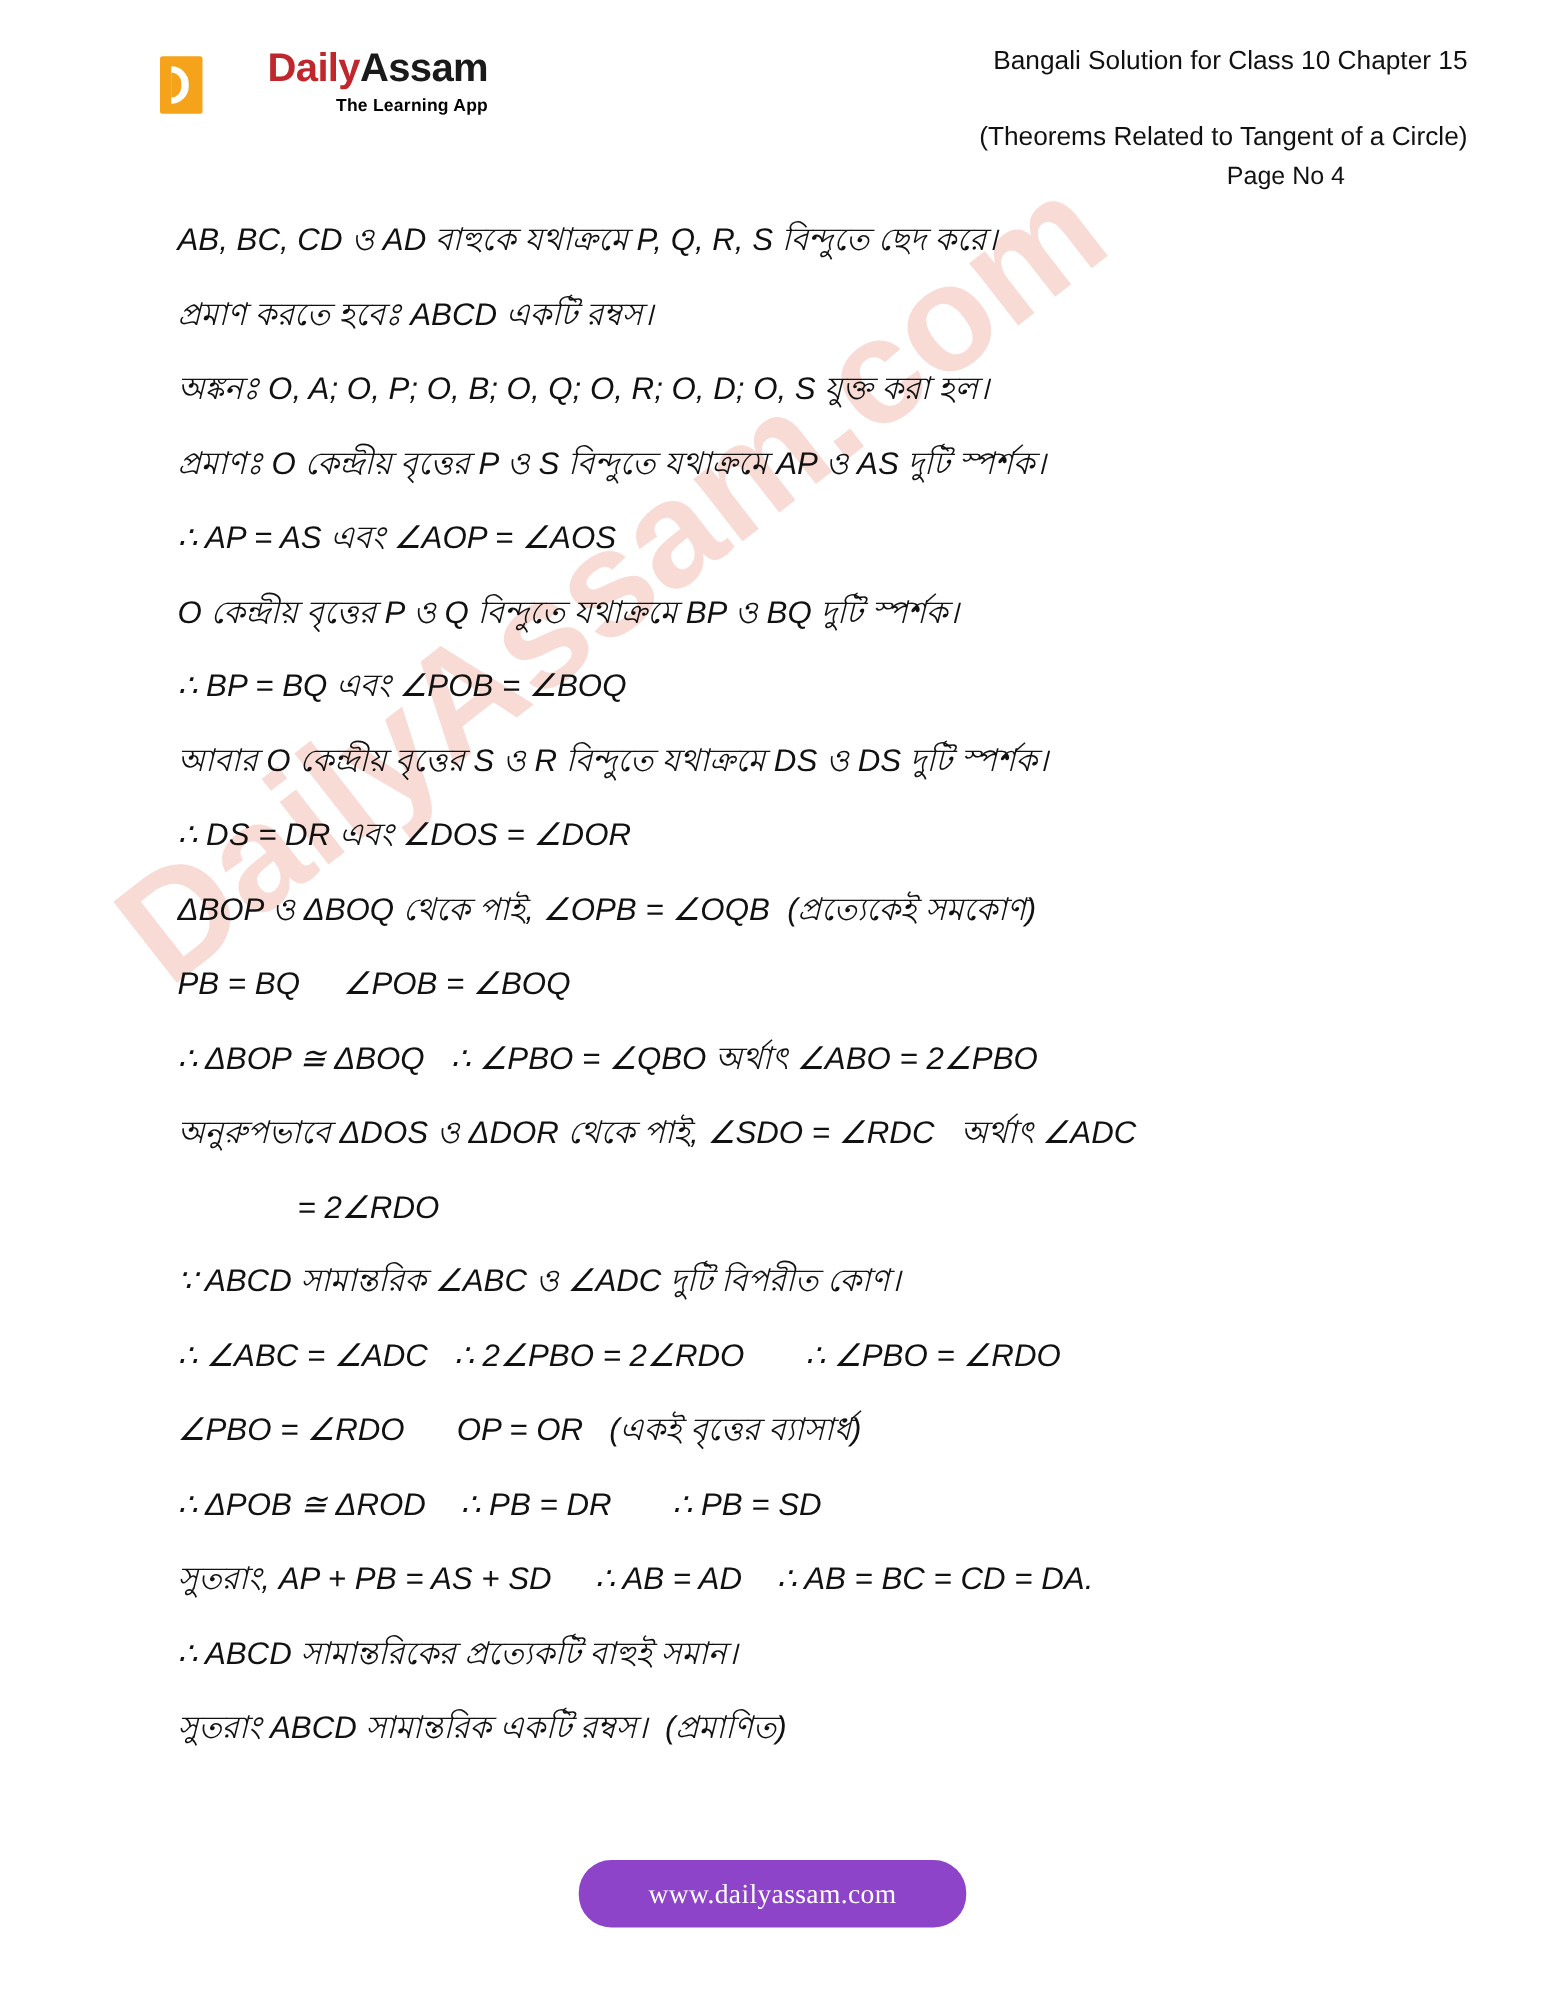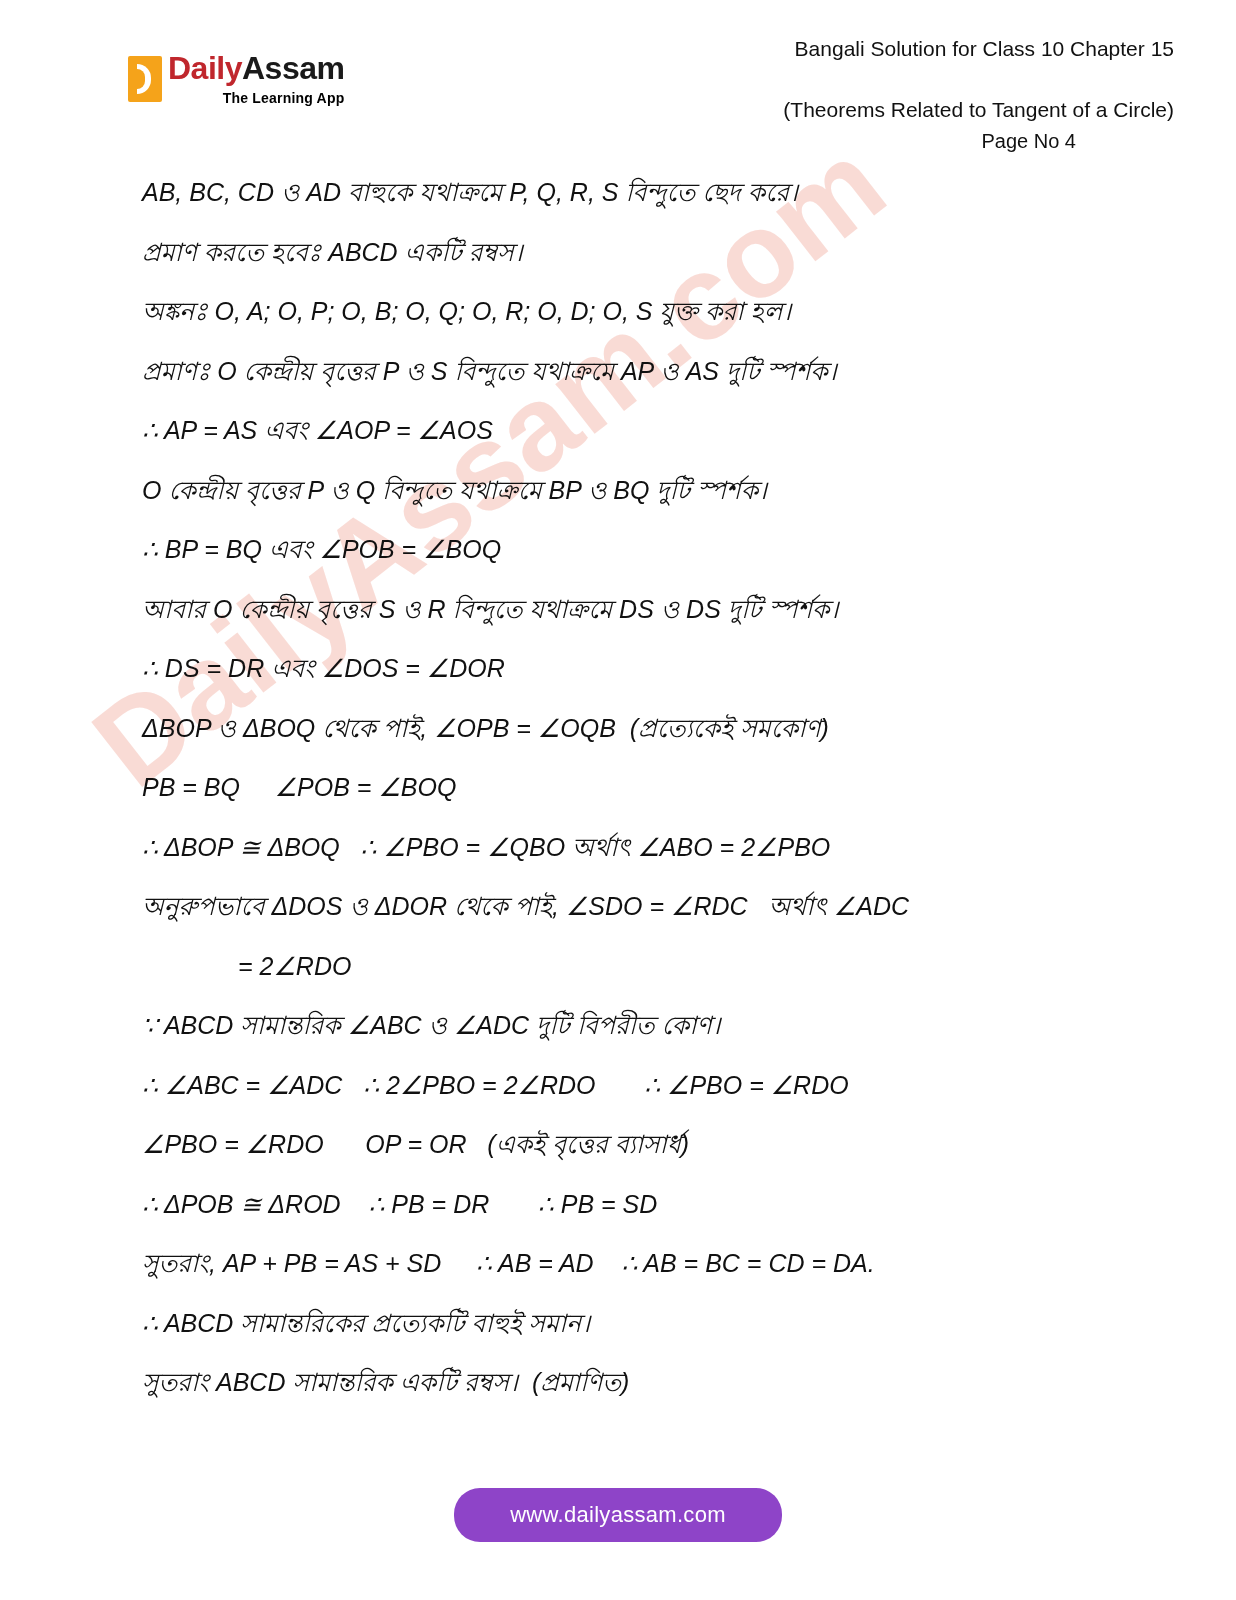--- a/index.html
+++ b/index.html
@@ -27,23 +27,24 @@
   .header {
     position: absolute;
     top: 34px;
     left: 0;
     width: 1236px;
     height: 90px;
   }
   .logo-wrap {
     position: absolute;
     left: 128px;
-    top: 18px;
+    top: 4px;
     display: flex;
-    align-items: center;
+    align-items: flex-end;
+    gap: 46px;
   }
   .logo-mark {
     width: 34px;
     height: 46px;
     background: #f5a31a;
     position: relative;
     margin-right: 6px;
     border-radius: 2px;
   }
   .logo-mark::after {
@@ -159,20 +160,21 @@
   }
 
   
   .footer {
     position: absolute;
     left: 0;
     bottom: 58px;
     width: 1236px;
     display: flex;
     justify-content: center;
+    font-family: Liberation Serif, serif;
   }
   .footer-btn {
     background: #8e44c8;
     color: #ffffff;
     font-size: 22px;
     padding: 14px 56px;
     border-radius: 26px;
     letter-spacing: 0.3px;
     text-decoration: none;
     display: inline-block;

